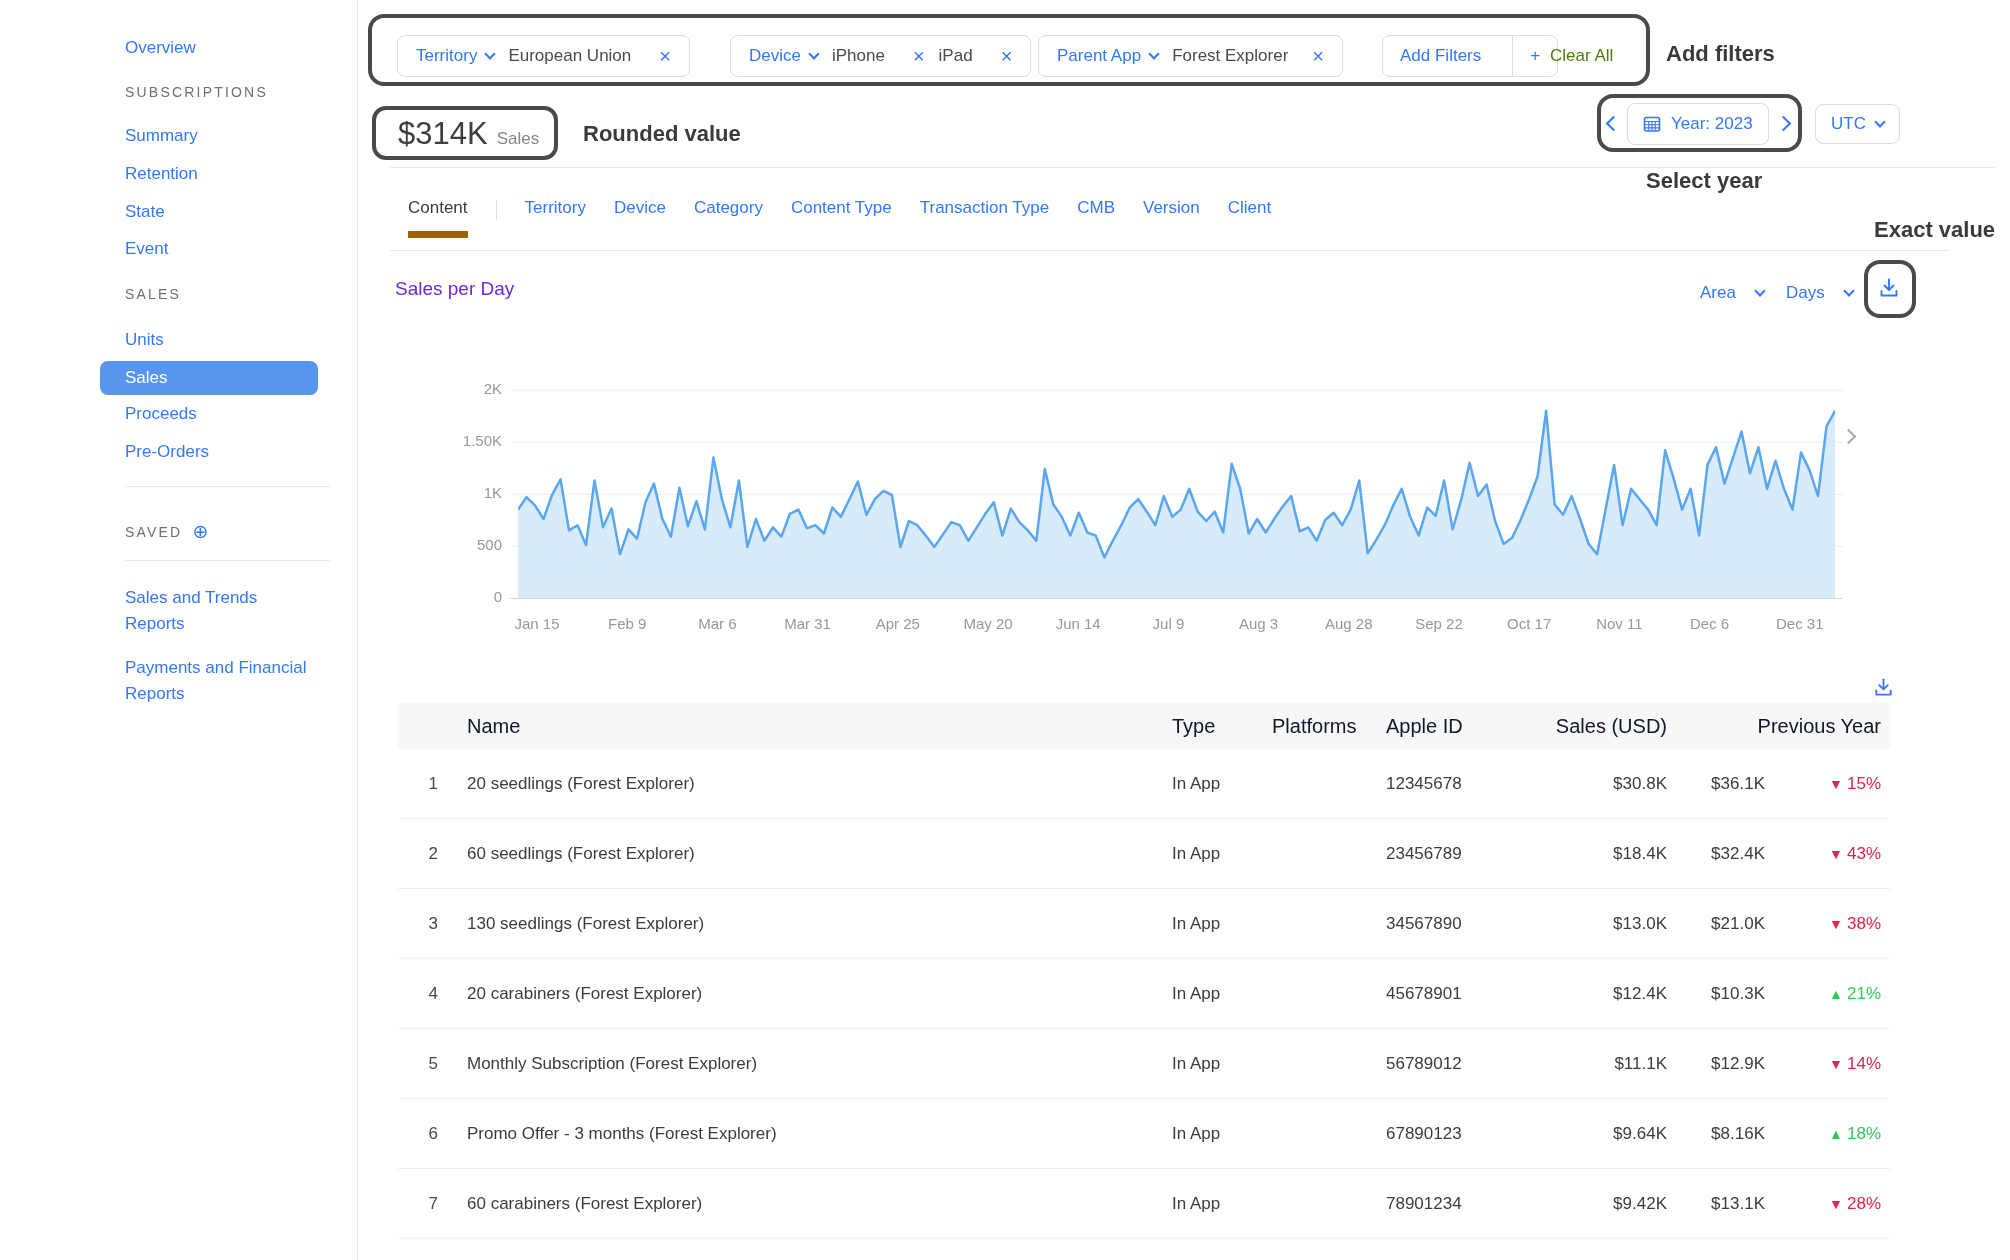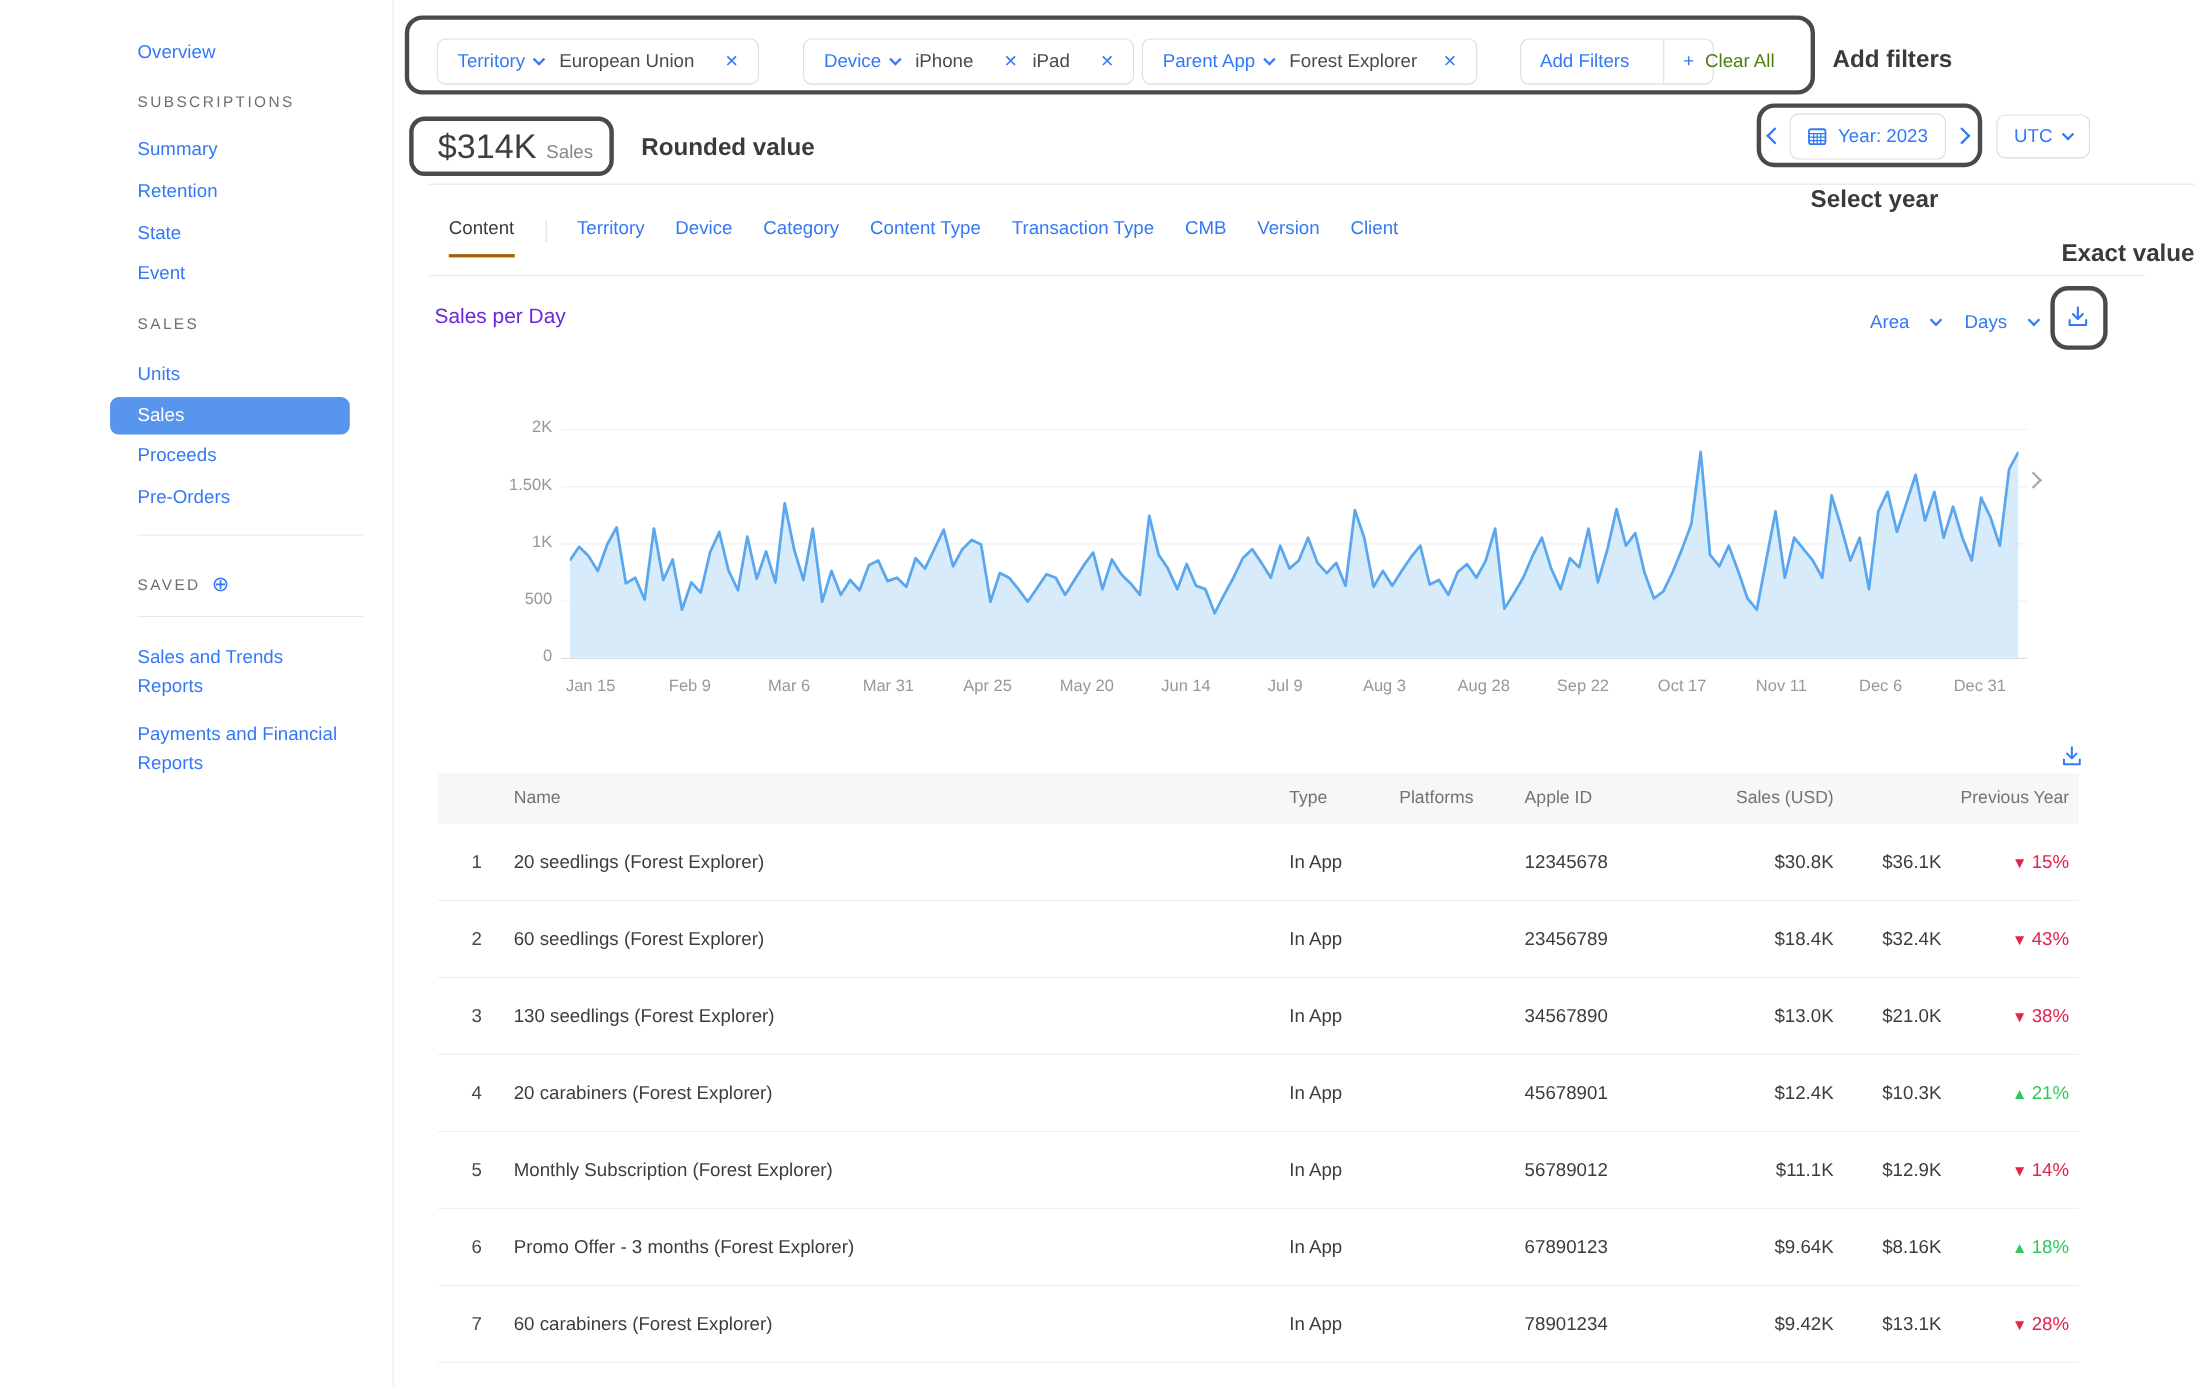--- a/index.html
+++ b/index.html
@@ -41,42 +41,42 @@
   
   .navchev { position:absolute; width:11px; height:11px; border-right:2.5px solid #3478F6; border-bottom:2.5px solid #3478F6; cursor:pointer; }
   #year-pill { position:absolute; left:1627px; top:103px; height:42px; border:1px solid #DCDCE0; border-radius:8px;
                display:flex; align-items:center; gap:10px; padding:0 15px; color:#3478F6; font-size:17px; cursor:pointer; }
   #utc-pill  { position:absolute; left:1815px; top:104px; height:40px; border:1px solid #DCDCE0; border-radius:8px;
                display:flex; align-items:center; gap:10px; padding:0 15px; color:#3478F6; font-size:17px; cursor:pointer; }
 
   
   #tabs { position:absolute; left:408px; top:198px; display:flex; gap:28px; font-size:17px; color:#3478F6; align-items:flex-start; }
   .tab { padding-bottom:13px; cursor:pointer; white-space:nowrap; }
-  .tab.active { color:#3B3B3F; border-bottom:3px solid #a16207; }
+  .tab.active { color:#3B3B3F; border-bottom:7px solid #a16207; }
   .tabdiv { width:1px; height:20px; background:#DCDCE0; margin-top:2px; }
 
   
   #chart-title { position:absolute; left:395px; top:278px; font-size:19px; color:#6d28d9; }
   .ctl { position:absolute; top:283px; display:flex; align-items:center; gap:20px; color:#3478F6; font-size:17px; cursor:pointer; }
   #dl-chart { position:absolute; left:1877px; top:276px; color:#3478F6; cursor:pointer; }
   #dl-table { position:absolute; left:1872px; top:676px; color:#3478F6; cursor:pointer; }
 
   
   #chart { position:absolute; left:518px; top:385px; width:1317px; height:260px; }
   .gridline { position:absolute; left:-8px; width:1333px; height:1px; background:#EFEFF1; }
   .gridline.zero { background:#D8D8DC; }
   .ylab { position:absolute; left:-78px; width:62px; text-align:right; font-size:15px; color:#97979C; }
   .xlab { position:absolute; top:230px; width:90px; text-align:center; font-size:15px; color:#97979C; white-space:nowrap; }
   #chart-svg { position:absolute; left:0; top:5px; }
   #chart-next { position:absolute; left:1843px; top:431px; width:11px; height:11px;
                 border-right:2px solid #A8A8AC; border-bottom:2px solid #A8A8AC; transform:rotate(-45deg); cursor:pointer; }
 
   
   #table { position:absolute; left:398px; top:703px; width:1492px; font-size:17px; }
-  .thead { position:relative; height:46px; background:#F7F7F8; color:#737373; font-size:16px; }
+  .thead { position:relative; height:46px; background:#F7F7F8; color:#0f172a; font-size:20px; }
   .trow  { position:relative; height:70px; border-bottom:1px solid #EDEDEF; background:#fff; }
   .cell  { position:absolute; top:0; white-space:nowrap; }
   .thead .cell { line-height:46px; }
   .trow  .cell { line-height:70px; }
   .c-num   { left:14px; width:26px; text-align:right; color:#48484C; }
   .c-name  { left:69px; }
   .c-type  { left:774px; }
   .c-plat  { left:874px; }
   .c-id    { left:988px; }
   .c-sales { right:223px; text-align:right; }

